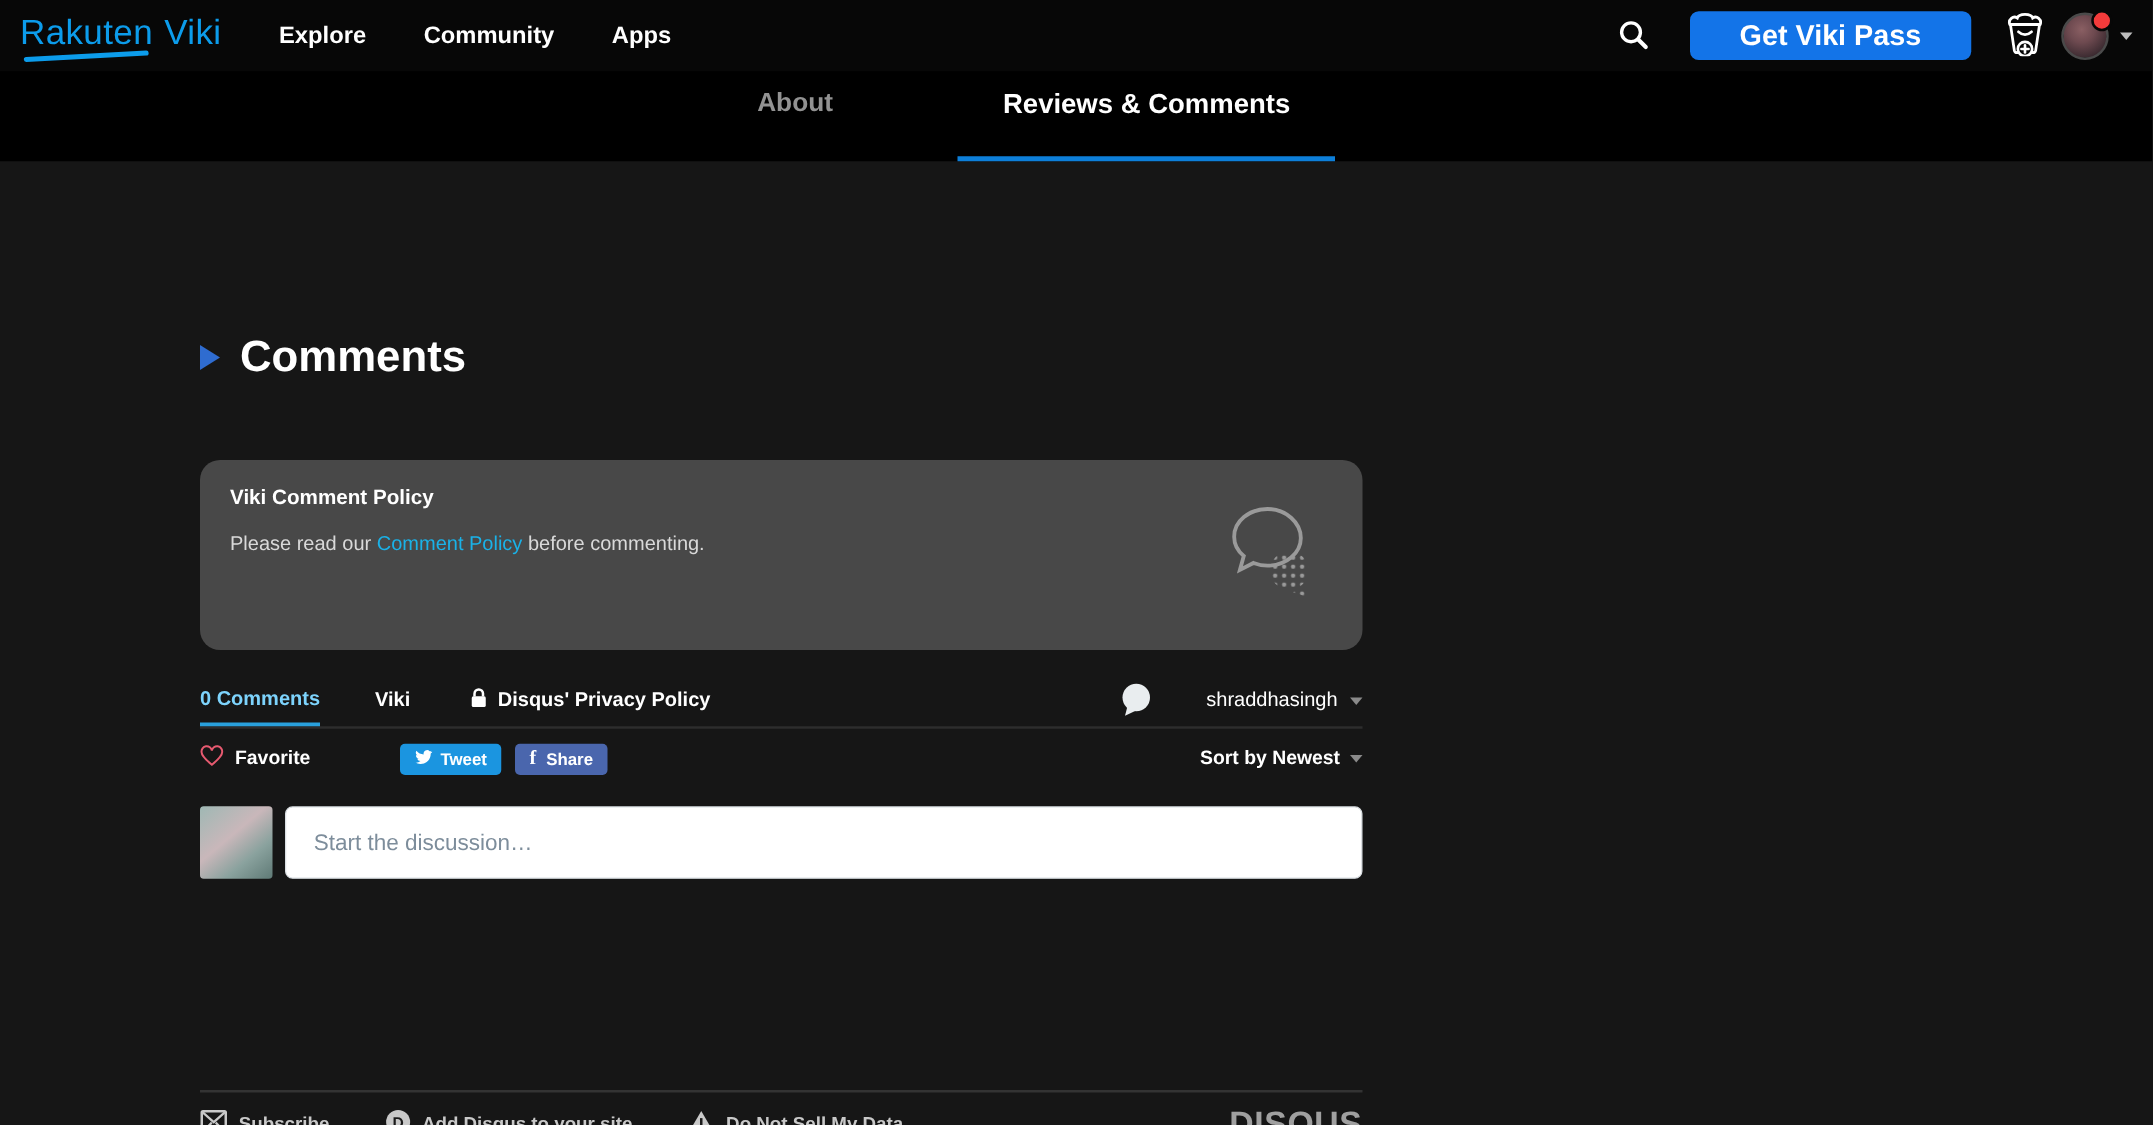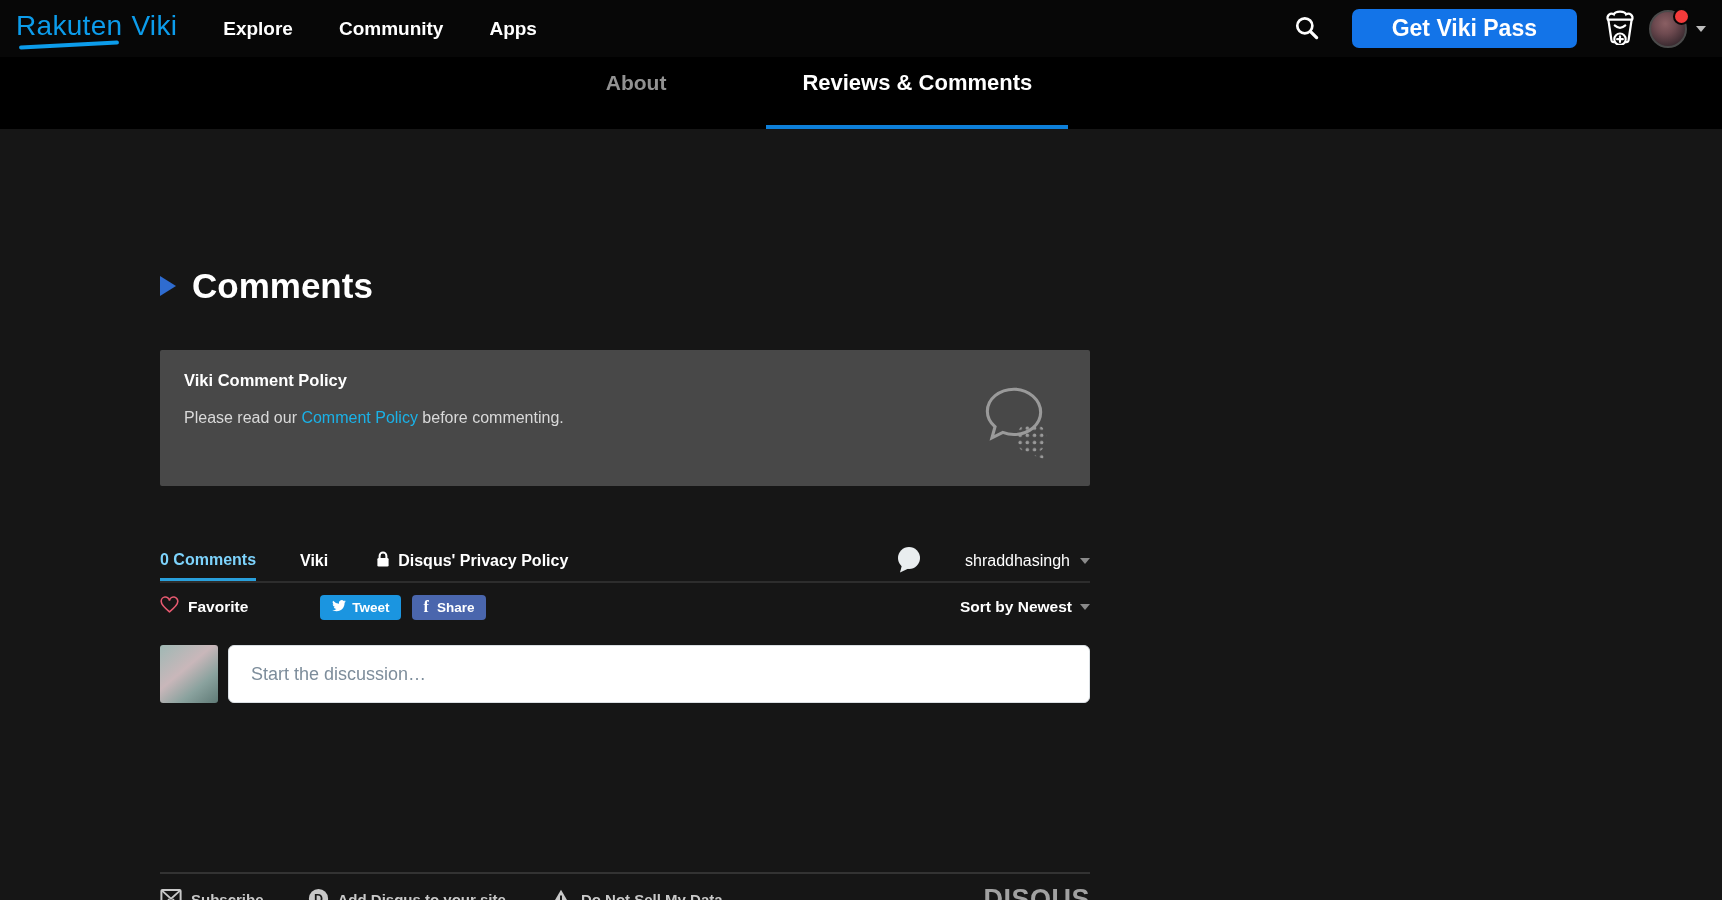--- a/index.html
+++ b/index.html
@@ -39,22 +39,22 @@
   .tab-active{color:#ffffff;font-size:22px;border-bottom-color:#0d7fd9;}
 
   
   .content{position:absolute;left:160px;top:0;width:930px;height:100%;}
 
   .section-title{position:absolute;top:266px;left:0;display:flex;align-items:center;gap:16px;}
   .tri-icon{width:0;height:0;border-left:16px solid #2f6cd0;border-top:10px solid transparent;
         border-bottom:10px solid transparent;}
   .section-title-text{color:#ffffff;font-weight:bold;font-size:35px;}
 
-  .policy{position:absolute;top:350px;left:0;right:0;height:136px;background:#484848;
-          border-radius:2px;padding:21px 24px;box-sizing:border-box;}
+  .policy{position:absolute;top:368px;left:0;right:0;height:152px;background:#484848;
+          border-radius:16px;padding:21px 24px;box-sizing:border-box;}
   .policy-title{color:#ffffff;font-weight:bold;font-size:16.5px;margin-bottom:15px;}
   .policy-body{width:770px;color:#d9d9d9;font-size:16px;line-height:25px;}
   .policy-read{width:770px;color:#d9d9d9;font-size:16px;line-height:25px;margin-top:2px;}
   .policy-link{color:#1ab2e8;cursor:pointer;}
   .bubbles{position:absolute;right:36px;top:32px;}
 
   
   .dq-tabs{position:absolute;top:541px;left:0;right:0;height:40px;border-bottom:2px solid #2d2d2d;
            display:flex;align-items:stretch;}
   .dq-tab-count{display:flex;align-items:center;color:#7dd3fc;font-weight:bold;font-size:16px;

